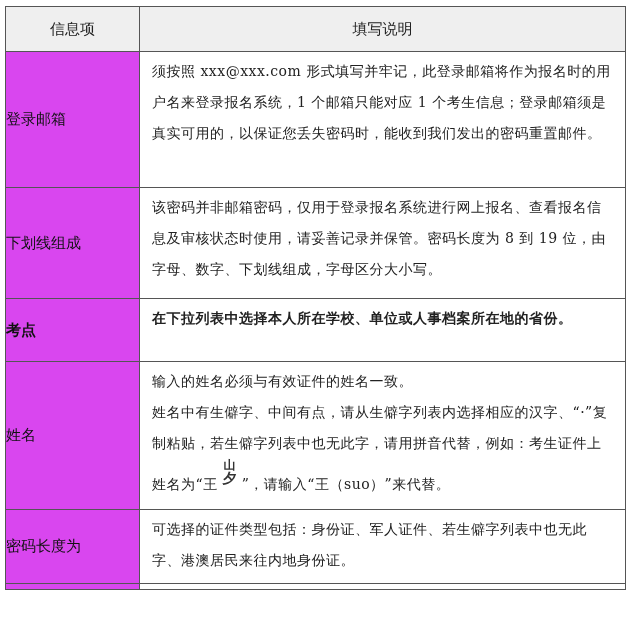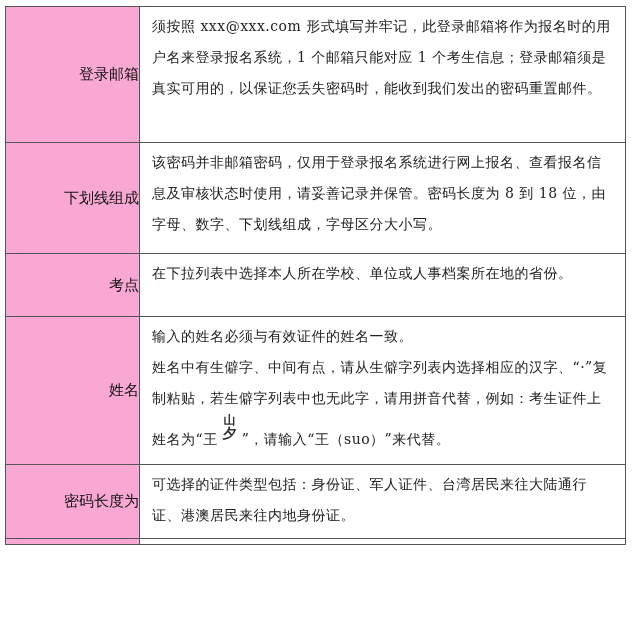--- a/index.html
+++ b/index.html
@@ -3,70 +3,74 @@
 <meta charset="utf-8">
 <style>
   html, body { margin:0; padding:0; background:#ffffff; }
   body { width:632px; height:635px; overflow:hidden; position:relative;
          font-family:"DejaVu Serif", "Liberation Serif", serif; color:#222; }
   .tbl { position:absolute; left:5px; top:6px; width:621px; border-collapse:collapse; table-layout:fixed; }
   .tbl td, .tbl th { border:1.5px solid #555; padding:0; vertical-align:middle; }
   .tbl th { background:#efefef; height:44px; font-weight:normal;
             font-family:"DejaVu Sans", "Liberation Sans", sans-serif; font-size:15px; color:#222; }
   .col-label { width:134px; }
-  .label { background:#f9a8d4; text-align:right; font-size:15px; color:#111;
+  .label { background:#d946ef; text-align:left; font-size:15px; color:#111;
            font-family:"DejaVu Sans", "Liberation Sans", sans-serif; }
   .desc { padding:4px 10px 6px 12px !important; font-size:14px; line-height:31px; color:#222;
           vertical-align:top !important; letter-spacing:0.5px; }
   .desc p { margin:0; }
-  .r1 { height:136px; } .r2 { height:111px; } .r3 { height:54px; } .r4 { height:63px; }
+  .r1 { height:136px; } .r2 { height:111px; } .r3 { height:54px; } .r4 { height:63px;font-weight:bold; }
   .r5 { height:148px; } .r6 { height:74px; } .r7 { height:6px; }
   .rare { display:inline-block; font-size:22px; font-weight:bold; line-height:20px; vertical-align:6px;
           width:24px; text-align:center; font-family:"DejaVu Sans", sans-serif; color:#333; }
   .rare .top { display:block; font-size:12px; line-height:12px; }
   .rare .bot { display:block; font-size:14px; line-height:14px; }
 </style>
 </head>
 <body>
 
 <table class="tbl">
   <colgroup>
       <col class="col-label">
       <col>
     </colgroup>
   <tbody>
+      <tr>
+    <th>信息项</th>
+    <th>填写说明</th>
+  </tr>
   <tr class="r1">
     <td class="label">登录邮箱</td>
     <td class="desc">
       <p>须按照 xxx@xxx.com 形式填写并牢记，此登录邮箱将作为报名时的用户名来登录报名系统，1 个邮箱只能对应 1 个考生信息；登录邮箱须是真实可用的，以保证您丢失密码时，能收到我们发出的密码重置邮件。</p>
     </td>
   </tr>
   <tr class="r2">
     <td class="label">下划线组成</td>
     <td class="desc">
-      <p>该密码并非邮箱密码，仅用于登录报名系统进行网上报名、查看报名信息及审核状态时使用，请妥善记录并保管。密码长度为 8 到 18 位，由字母、数字、下划线组成，字母区分大小写。</p>
+      <p>该密码并非邮箱密码，仅用于登录报名系统进行网上报名、查看报名信息及审核状态时使用，请妥善记录并保管。密码长度为 8 到 19 位，由字母、数字、下划线组成，字母区分大小写。</p>
     </td>
   </tr>
   <tr class="r4">
     <td class="label">考点</td>
     <td class="desc">
       <p>在下拉列表中选择本人所在学校、单位或人事档案所在地的省份。</p>
     </td>
   </tr>
   <tr class="r5">
     <td class="label">姓名</td>
     <td class="desc">
       <p>输入的姓名必须与有效证件的姓名一致。</p>
       <p><span>姓名中有生僻字、中间有点，请从生僻字列表内选择相应的汉字、“·”复制粘贴，若生僻字列表中也无此字，请用拼音代替，例如：考生证件上姓名为“王</span><span class="rare"><span class="top">山</span><span class="bot">夕</span></span><span>”，请输入“王（suo）”来代替。</span></p>
     </td>
   </tr>
   <tr class="r6">
     <td class="label">密码长度为</td>
     <td class="desc">
-      <p>可选择的证件类型包括：身份证、军人证件、台湾居民来往大陆通行证、港澳居民来往内地身份证。</p>
+      <p>可选择的证件类型包括：身份证、军人证件、若生僻字列表中也无此字、港澳居民来往内地身份证。</p>
     </td>
   </tr>
   <tr class="r7">
     <td class="label"></td>
     <td></td>
   </tr>
 </tbody>
   </table>
 
 </body></html>

